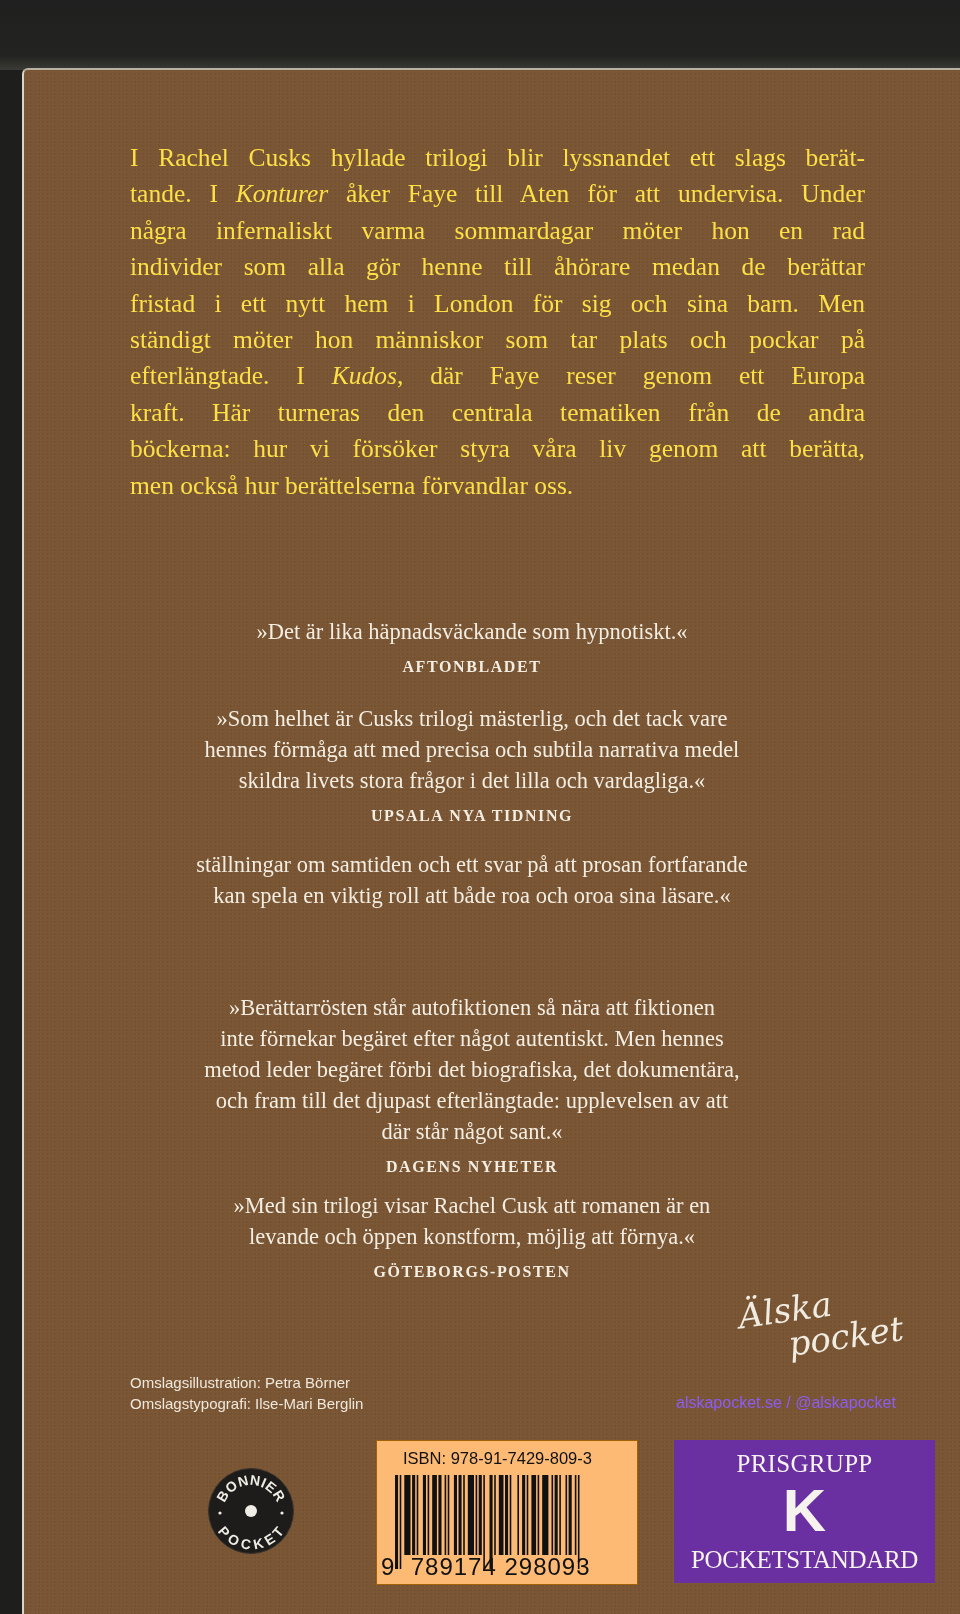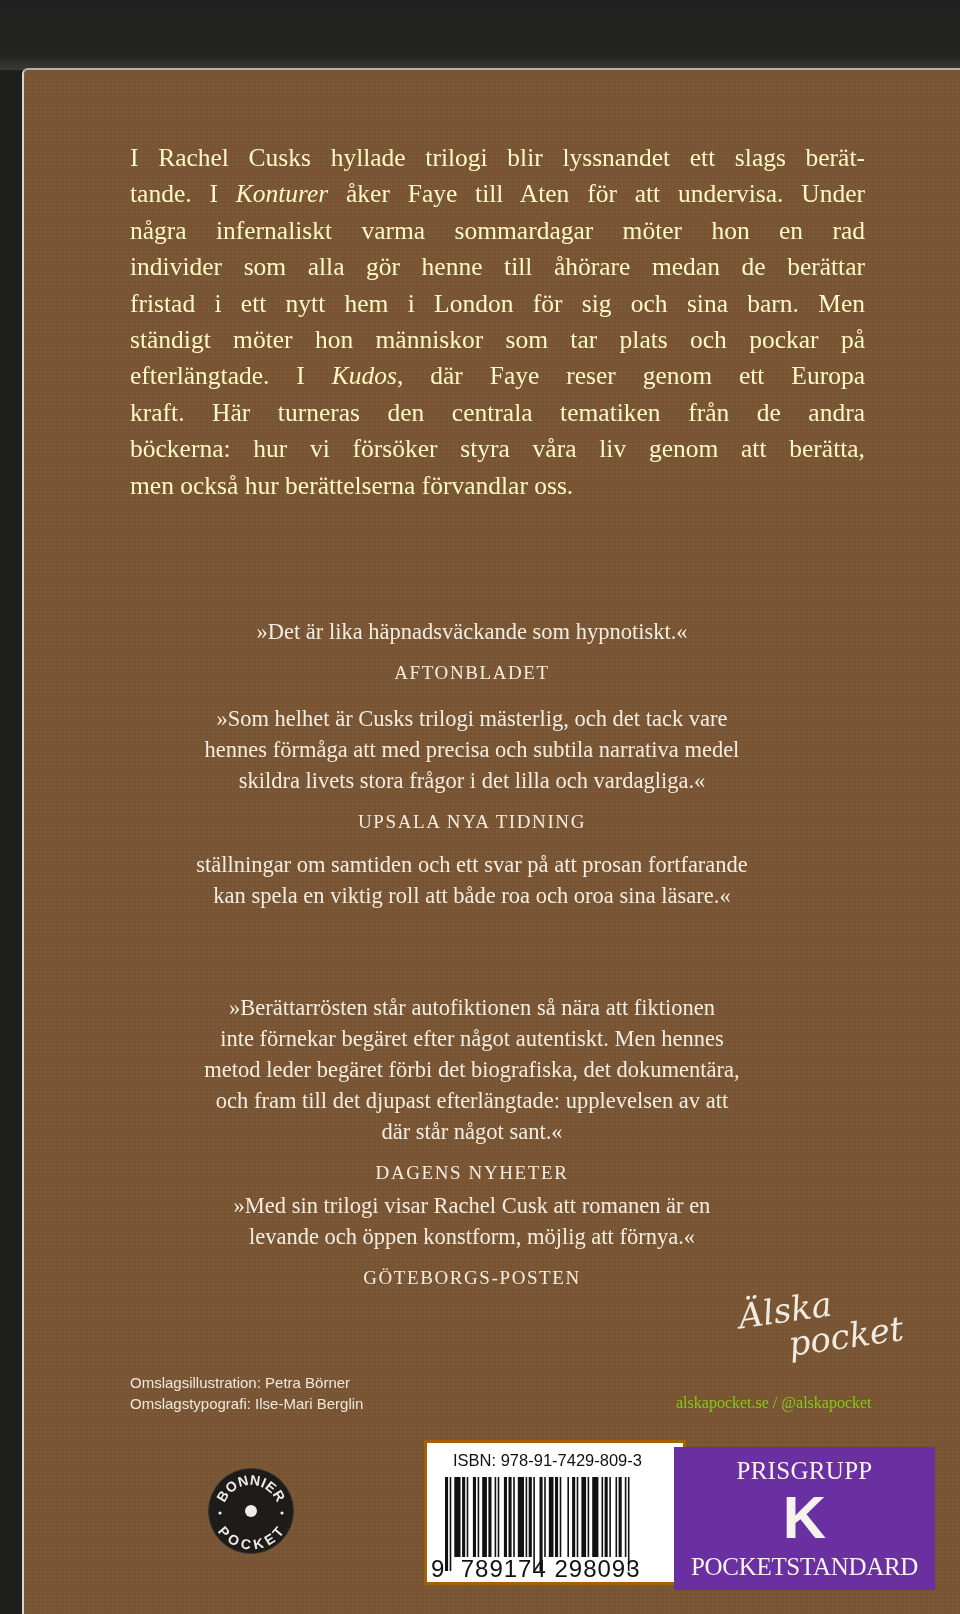--- a/index.html
+++ b/index.html
@@ -20,82 +20,81 @@
       radial-gradient(rgba(0,0,0,0.05) 1px, transparent 1px);
     background-size: 3px 3px, 4px 4px;
     background-position: 0 0, 1px 2px;
     border-left: 2px solid #d8d4c8;
     border-top: 2px solid #b9b2a2;
     border-top-left-radius: 6px;
     box-sizing: border-box;
   }
   .blurb {
     position: absolute; left: 130px; top: 140px; width: 735px;
-    color: #fef9c3; font-family: "Liberation Serif", serif;
+    color: #fde047; font-family: "Liberation Serif", serif;
     font-size: 25.5px; line-height: 36.4px; text-align: justify;
     text-align-last: left;
   }
   .blurb .line { display: block; text-align: justify; text-align-last: justify; white-space: nowrap; }
   .blurb .line.last { text-align-last: left; }
   .blurb em { font-style: italic; }
 
   .quote {
     position: absolute; left: 112px; width: 720px; text-align: center;
     color: #f3ede2; font-family: "Liberation Serif", serif;
     font-size: 22.5px; line-height: 31px;
   }
   .quote .qtext .ql { display: block; white-space: nowrap; }
   .quote .source {
-    display: block; margin-top: 16px;
-    font-size: 19px; letter-spacing: 1.6px; line-height: 20px;
+    display: block; margin-top: 10px;
+    font-size: 16px; letter-spacing: 1.6px; line-height: 20px; font-weight: bold;
   }
 
   .credits {
     position: absolute; left: 130px; top: 1372px;
     color: #efe8dc; font-family: "Liberation Sans", sans-serif;
     font-size: 15px; line-height: 21px;
   }
   .brand-script {
     position: absolute; left: 730px; top: 1290px; width: 180px; height: 70px;
     color: #f1ece2; font-family: "DejaVu Serif", serif; font-style: italic;
   }
   .brand-script .w1 { position: absolute; left: 8px; top: 0; font-size: 34px; transform: rotate(-8deg); }
   .brand-script .w2 { position: absolute; left: 58px; top: 26px; font-size: 34px; transform: rotate(-8deg); }
   .brand-url {
     position: absolute; left: 676px; top: 1394px;
-    color: #84cc16; font-family: Liberation Serif, serif; font-size: 16px;
+    color: #8b5cf6; font-family: Liberation Sans, sans-serif; font-size: 16px;
   }
 
   .bonnier {
     position: absolute; left: 208px; top: 1468px; width: 84px; height: 84px;
     border-radius: 50%; background: #1d1c1a; border: 1px solid #3a342e;
   }
   .bonnier svg { position: absolute; left: 0; top: 0; }
 
   .barcode {
     position: absolute; left: 376px; top: 1440px; width: 262px; height: 145px;
-    background: #ffffff; box-sizing: border-box; border: 3px solid #a16207; margin-left: 48px;
+    background: #fdba74; box-sizing: border-box; border: 1px solid #a16207;
   }
   .barcode .isbn {
     position: absolute; left: 26px; top: 8px;
     font-family: "Liberation Sans", sans-serif; font-size: 16.5px; color: #111;
     white-space: nowrap;
   }
   .barcode .bars { position: absolute; left: 18px; top: 34px; width: 236px; height: 94px; }
   .barcode .digits {
     position: absolute; left: 4px; top: 112px;
     font-family: "Liberation Sans", sans-serif; font-size: 24px; color: #111;
     letter-spacing: 1px; white-space: pre;
   }
 
   .prisgrupp {
     position: absolute; left: 674px; top: 1440px; width: 261px; height: 143px;
     background: #6a2fa0; color: #f6f2ee; text-align: center;
     font-family: "Liberation Serif", serif;
-    margin-top: 7px;
   }
   .prisgrupp .p1 { position: absolute; left: 0; right: 0; top: 10px; font-size: 25px; letter-spacing: 0.3px; }
   .prisgrupp .p2 { position: absolute; left: 0; right: 0; top: 36px; font-family: "Liberation Sans", sans-serif; font-weight: bold; font-size: 60px; line-height: 70px; }
   .prisgrupp .p3 { position: absolute; left: 0; right: 0; top: 106px; font-size: 25px; letter-spacing: -0.3px; }
 </style>
 </head>
 <body>
 
 <div class="scan-bg"></div>
 

